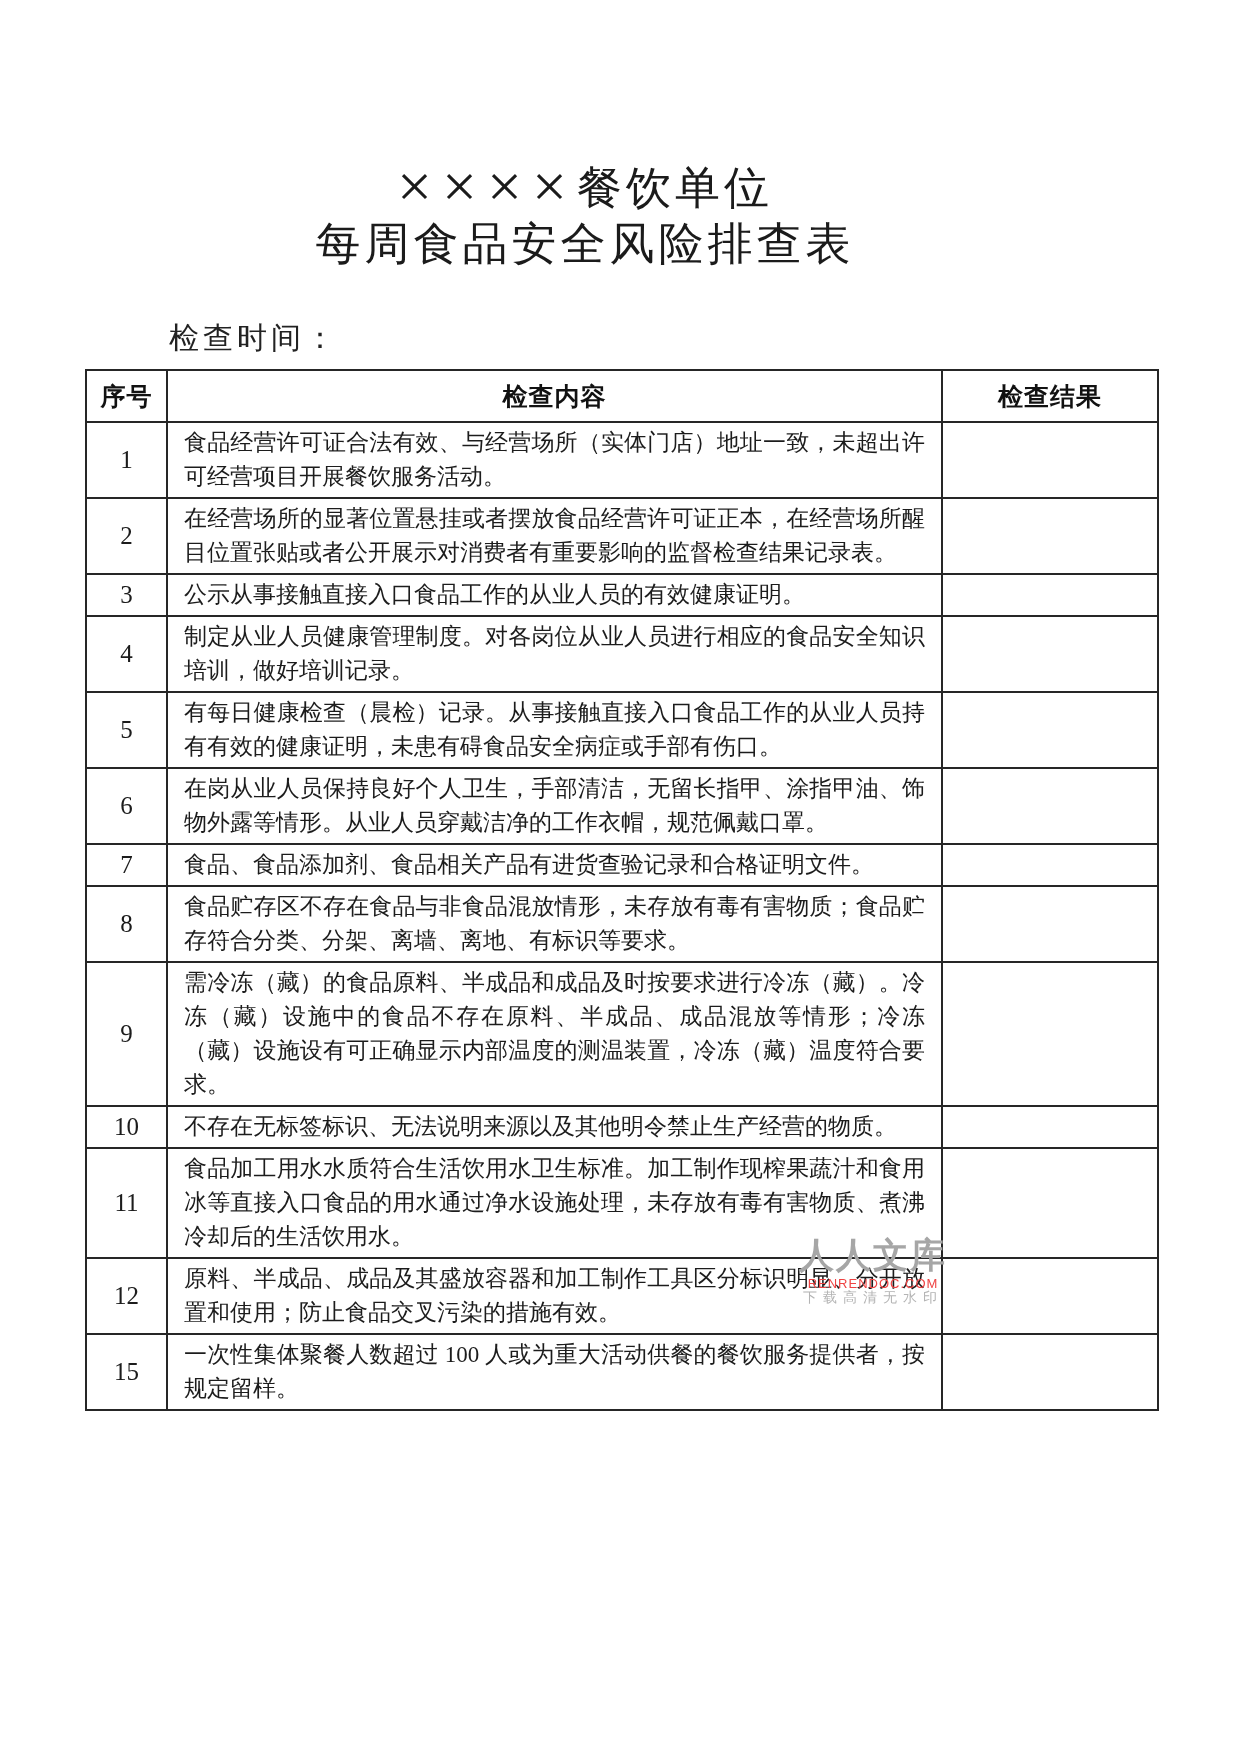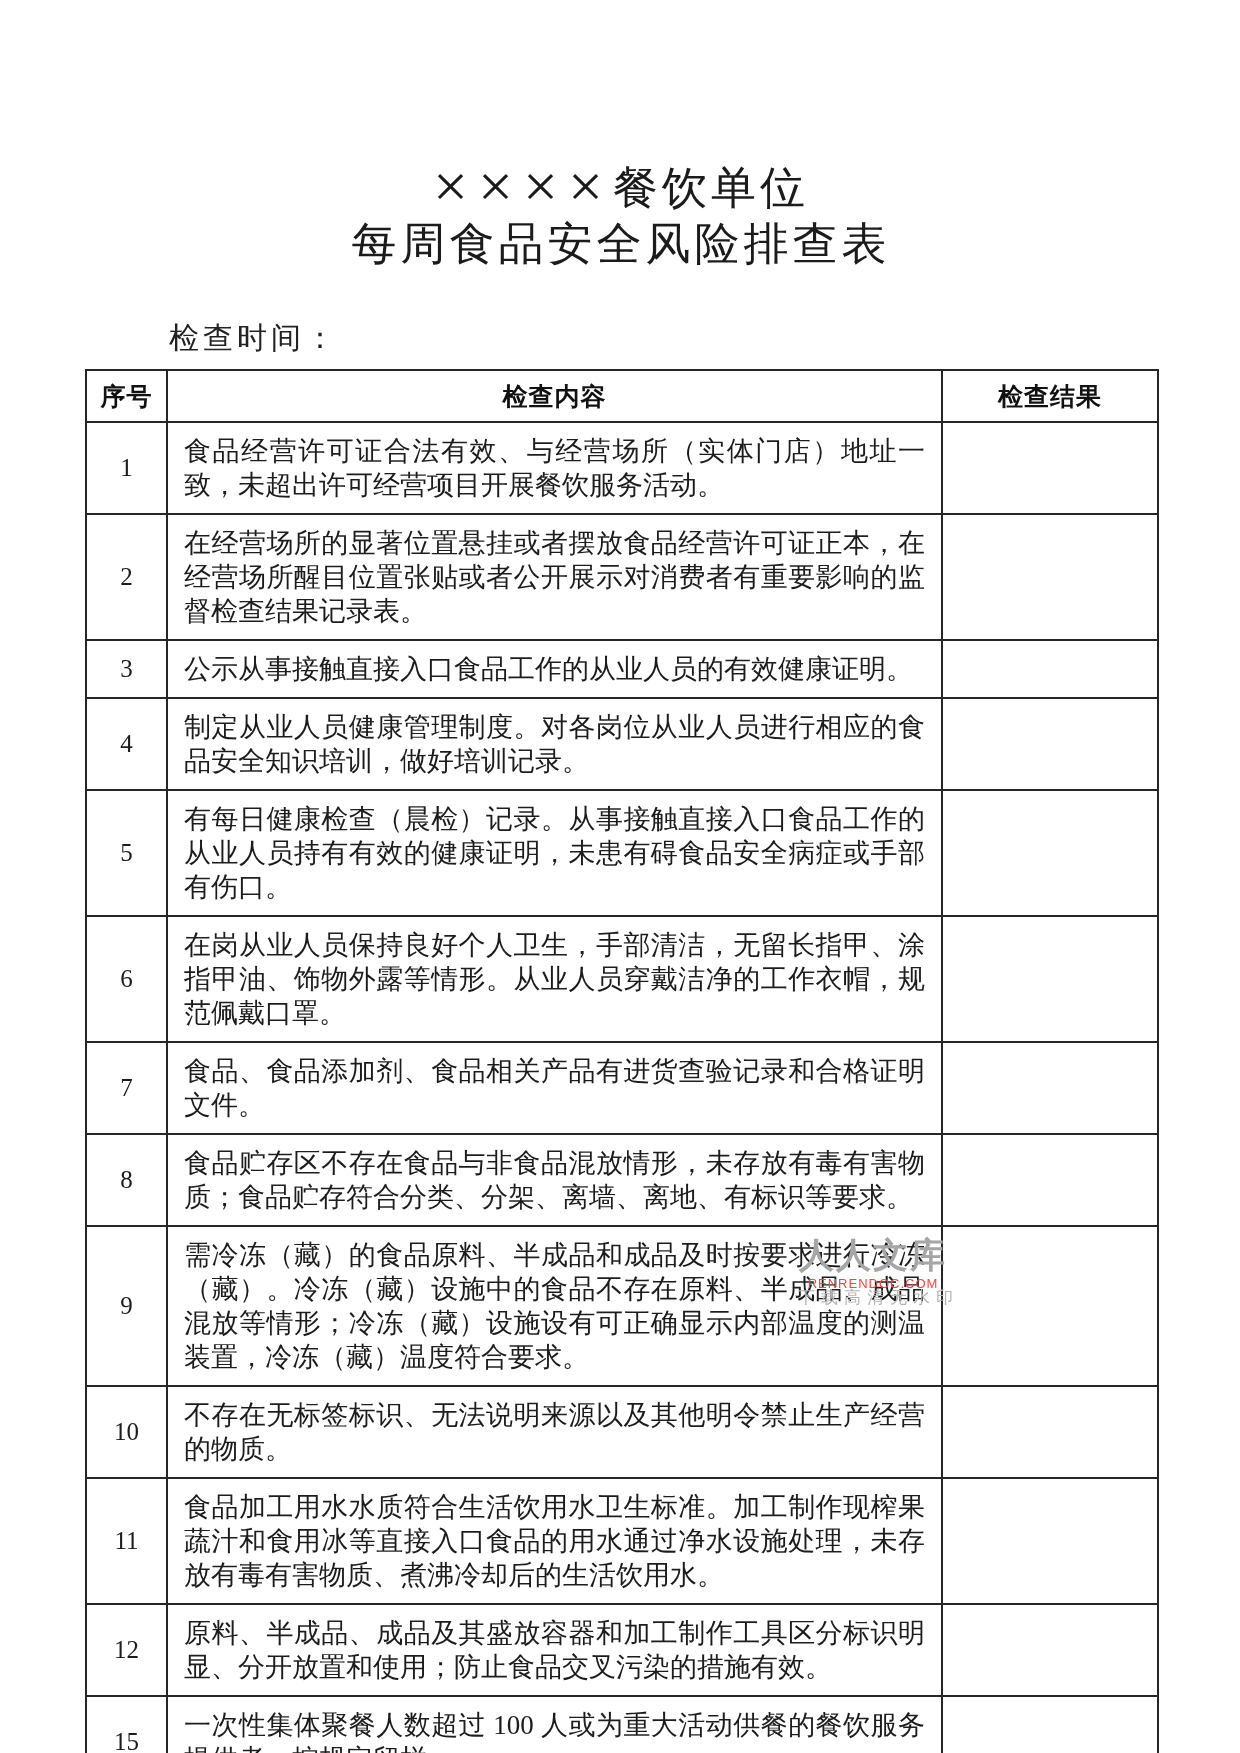--- a/index.html
+++ b/index.html
@@ -12,21 +12,20 @@
     color:#1f1f1f;
     overflow:hidden;
   }
   
   .title{
     position:absolute;
     left:0; top:160px;
     width:1170px;
     text-align:center;
     color:#1b1b1b;
-    padding-left:36px;
   }
   .title-line{
     font-size:45px;
     line-height:56px;
     letter-spacing:4px;
     white-space:nowrap;
   }
   .title-x{
     font-size:62px;
     letter-spacing:10px;
@@ -68,23 +67,23 @@
     letter-spacing:1px;
     color:#111;
     border-radius:15px;
   }
   td.c-no{
     text-align:center;
     font-size:25px;
     color:#1c1c1c;
   }
   td.c-content{
-    font-size:27px;
+    font-size:23px;
     line-height:34px;
-    padding:11px 16px;
+    padding:3px 16px;
     text-align:justify;
     color:#1c1c1c;
   }
   td.c-result{background:#fff;}
   
   .watermark{
     position:absolute;
     left:798px; top:1240px;
     width:150px;
     text-align:center;
@@ -100,21 +99,21 @@
     font-family:Liberation Mono, monospace;
   }
   .wm-domain{
     font-size:13px;
     color:#ef4444;
     letter-spacing:1px;
     line-height:15px;
     font-family:Liberation Sans, sans-serif;
   }
   .wm-slogan{
-    font-size:17px;
+    font-size:14px;
     color:#b4b4b4;
     letter-spacing:6px;
     line-height:13px;
     white-space:nowrap;
     font-family:"Liberation Sans","DejaVu Sans",sans-serif;
   }
 </style>
 </head>
 <body>
 

